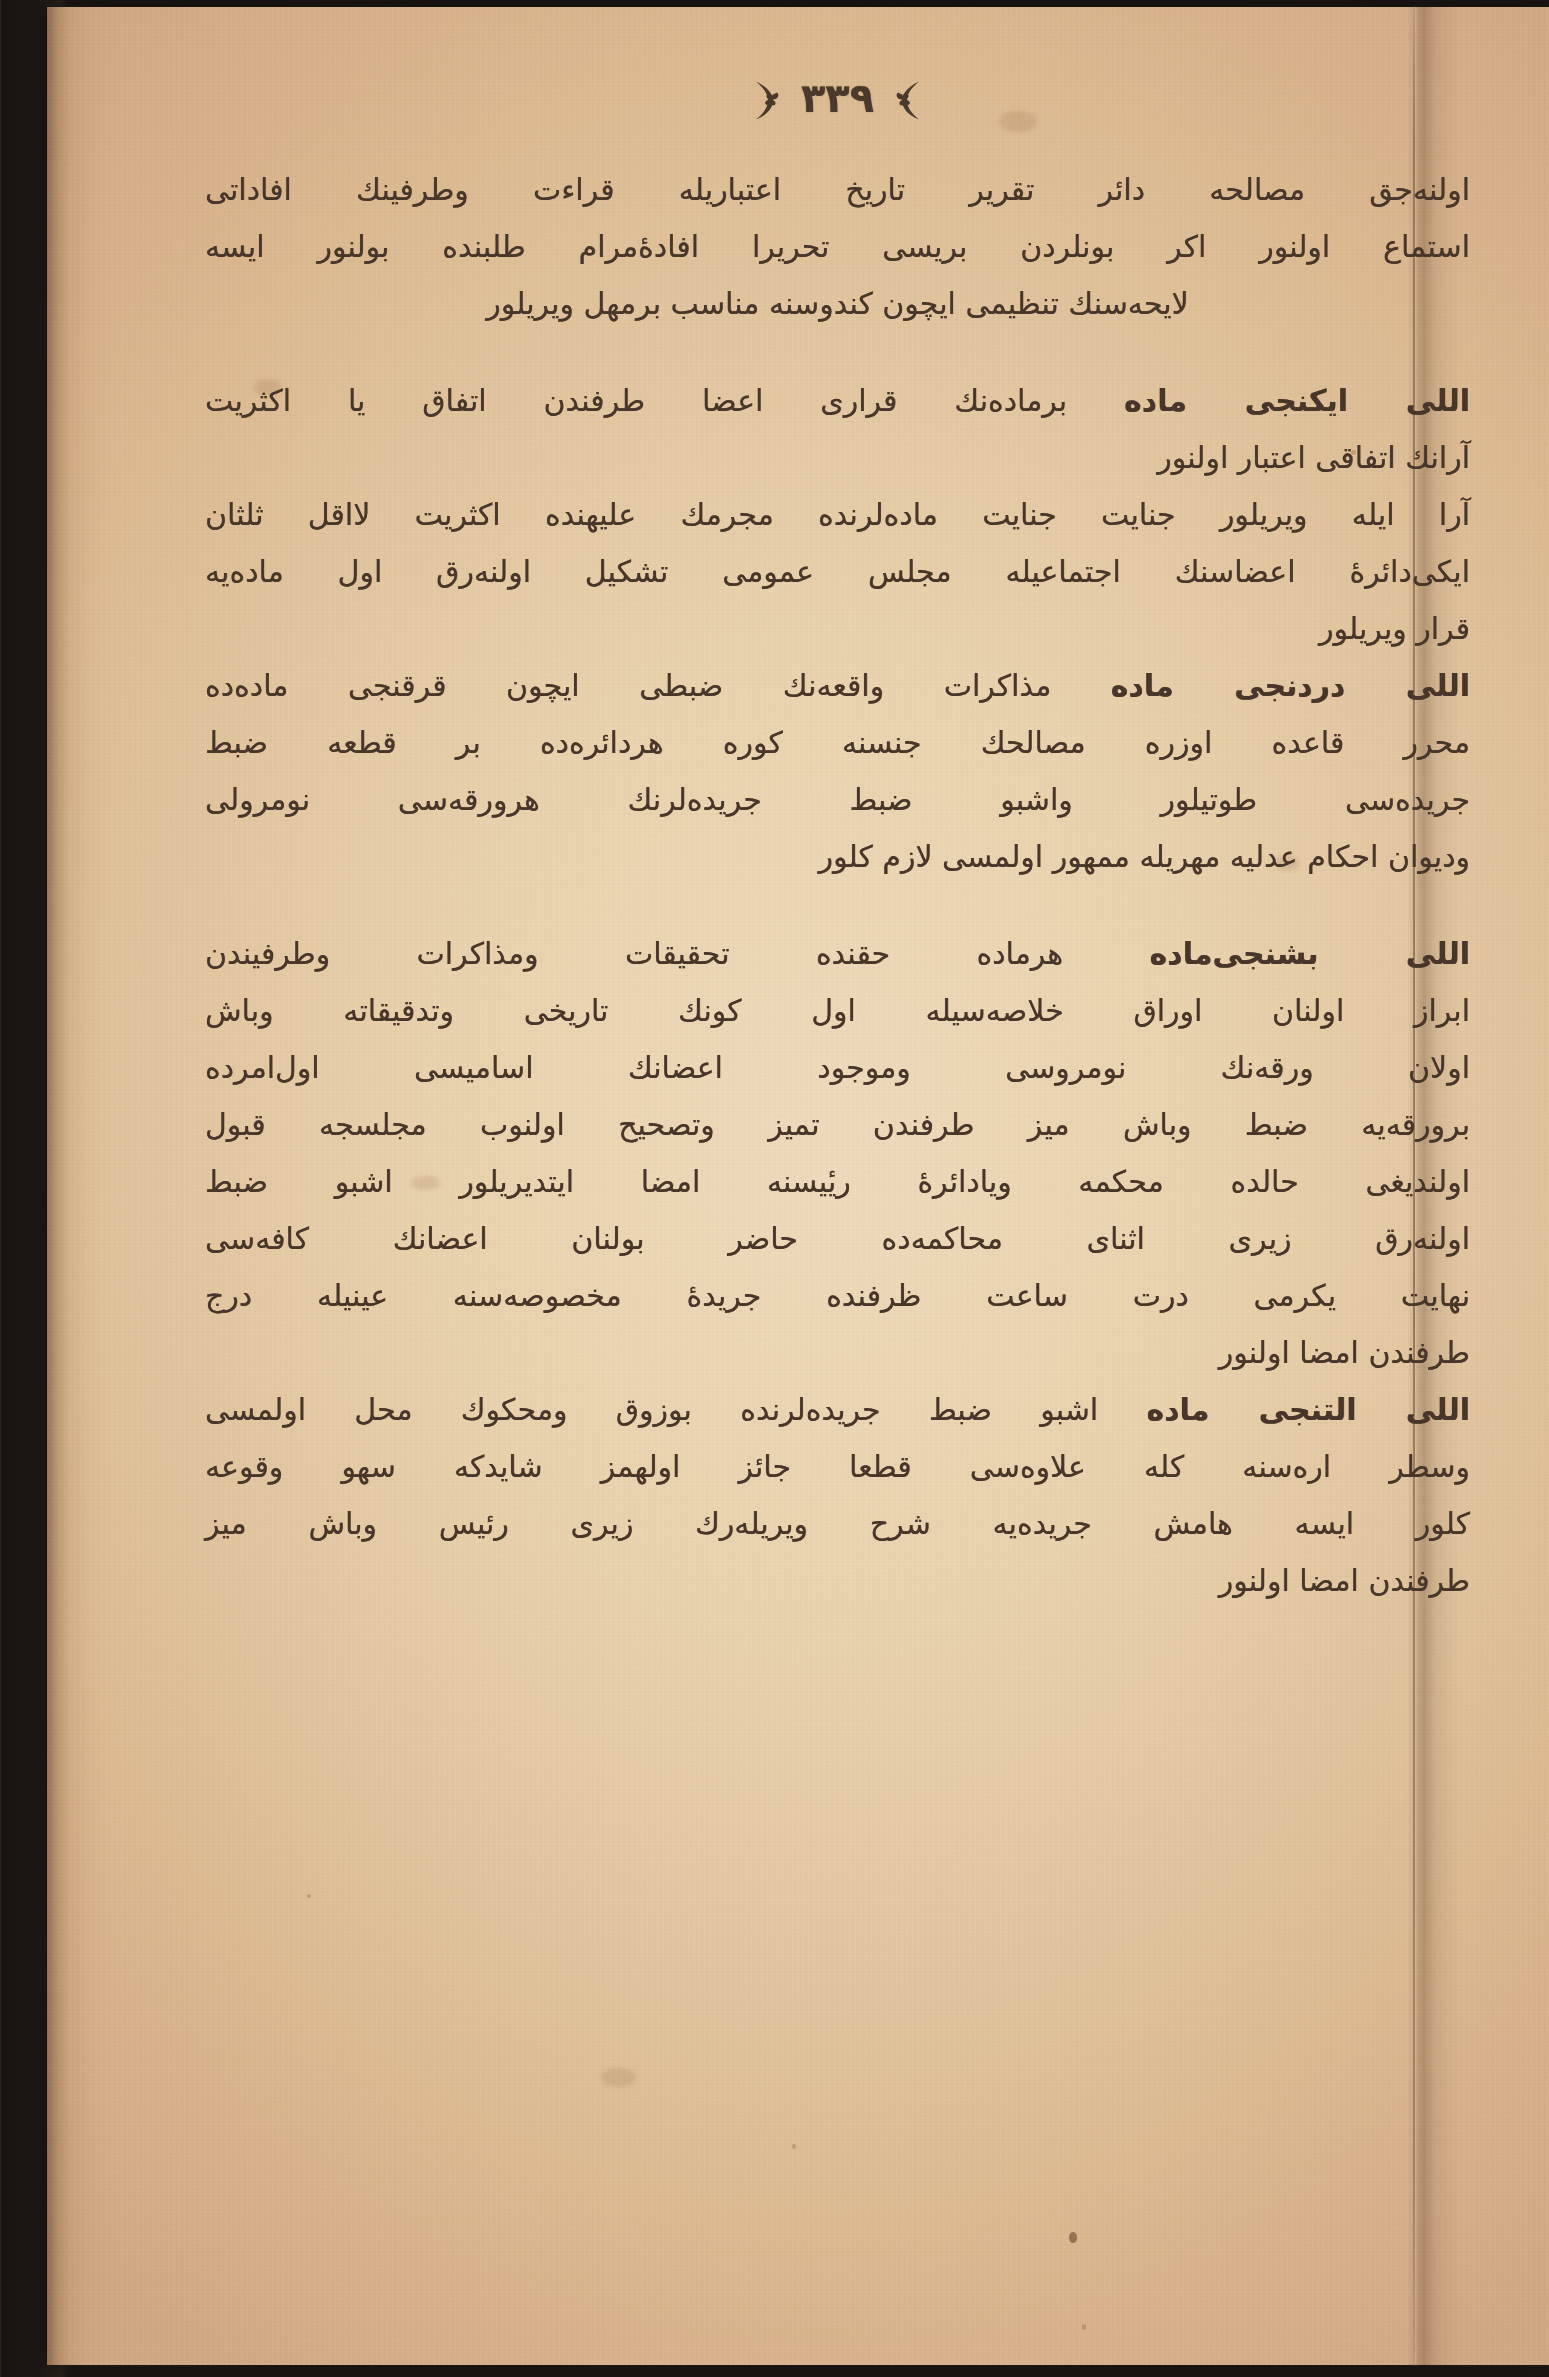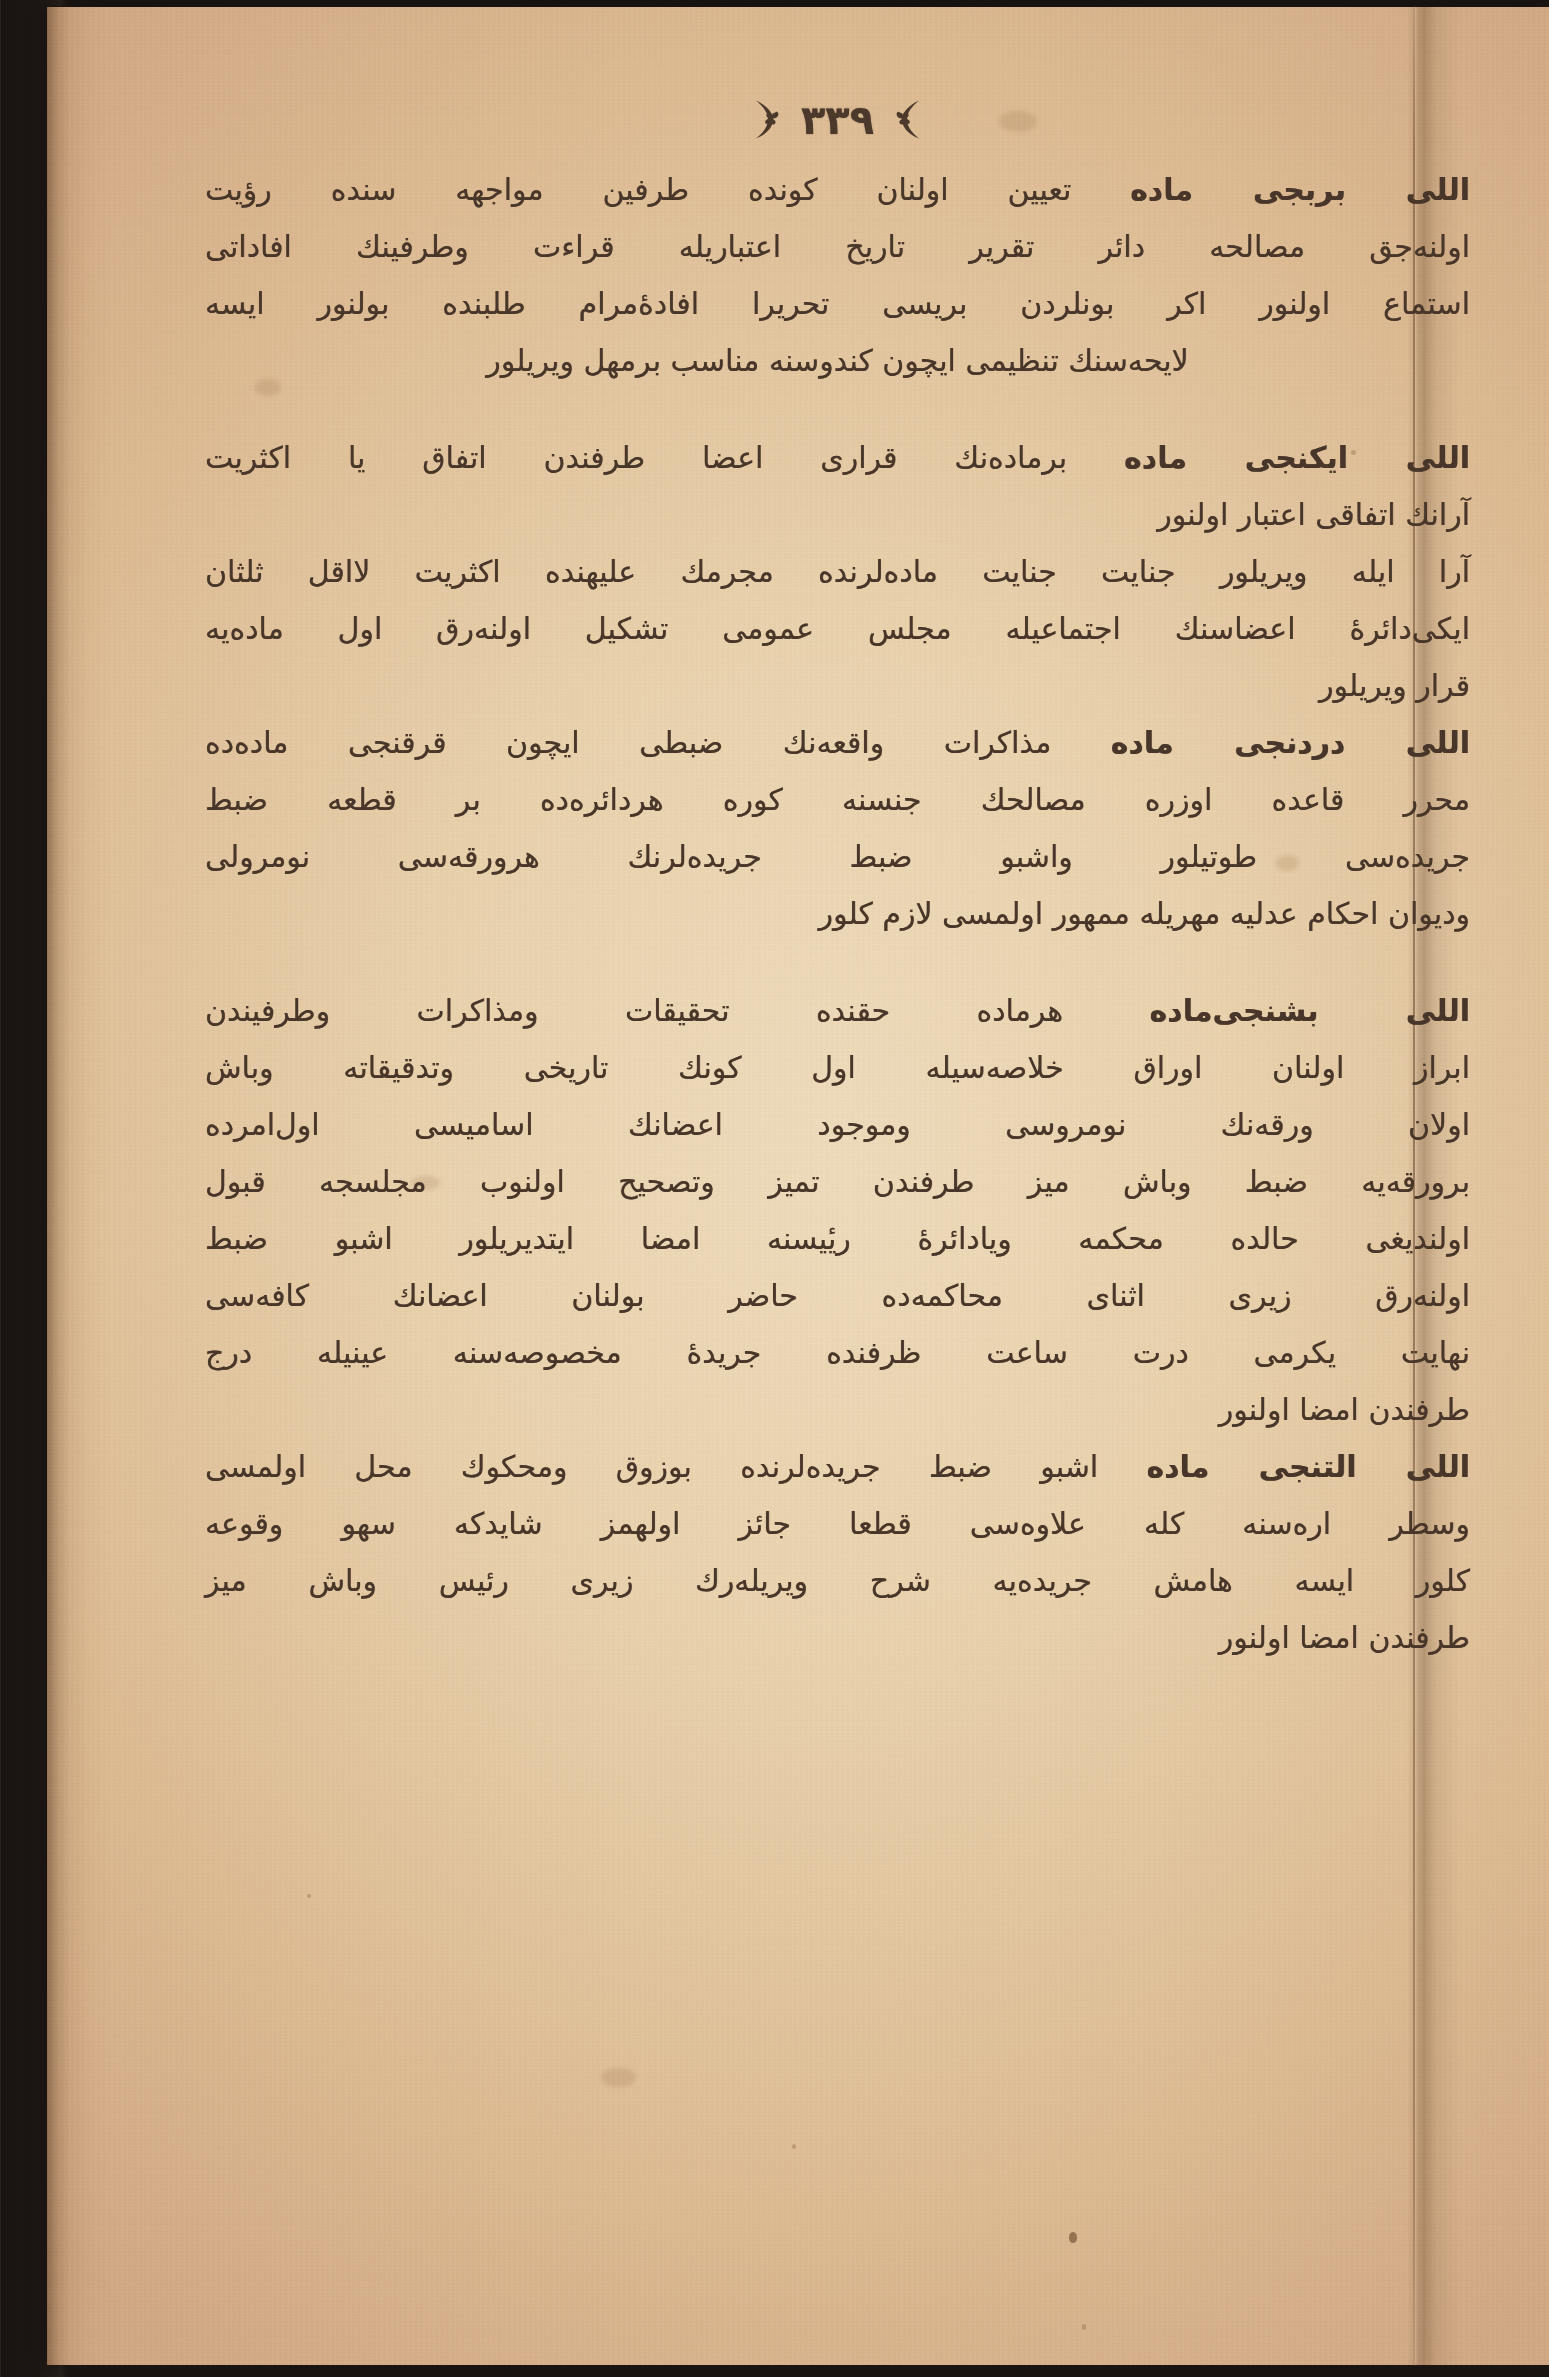--- a/index.html
+++ b/index.html
@@ -132,21 +132,20 @@
     left: 0;
     right: 0;
     top: 0;
     padding: 0 80px 0 158px;   
     box-sizing: border-box;
   }
 
   
   .runhead {
     display: flex;
-    align-items: center;
     justify-content: center;
     gap: 19px;
     height: 83px;
     margin-top: 71px;
     direction: rtl;
   }
   .pagenum {
     font-family: "DejaVu Sans", sans-serif;
     font-size: 40px;
     font-weight: 700;
@@ -238,21 +237,20 @@
                      C15 31 18 32 19 30 C20 27 17 25 14 25 C17 24 19 21 17 19 C15 17 12 18 11 21
                      C11 19 10 18 9 19 Z" fill="currentColor"></path>
           </svg>
         </span>
       </div>
 
       <div class="articles">
 
 
         <div class="article gap-after">
-          <div class="line"><span class="art-head">اللی بربجی ماده</span>     تعیین اولنان کونده طرفین مواجهه سنده رؤیت</div>
           <div class="line">اولنه‌جق مصالحه دائر تقریر تاریخ اعتباریله قراءت وطرفینك افاداتی</div>
           <div class="line">استماع اولنور اکر بونلردن بریسی تحریرا افاده‌ٔمرام طلبنده بولنور ایسه</div>
           <div class="line center">لایحه‌سنك تنظیمی ایچون کندوسنه مناسب برمهل ویریلور</div>
         </div>
 
         <div class="article">
           <div class="line"><span class="art-head">اللی ایکنجی ماده</span>     برماده‌نك قراری اعضا طرفندن اتفاق یا اکثریت</div>
           <div class="line short">آرانك اتفاقی اعتبار اولنور</div>
           <div class="line">آرا ایله ویریلور جنایت جنایت ماده‌لرنده مجرمك علیهنده اکثریت لااقل ثلثان</div>
         </div>

